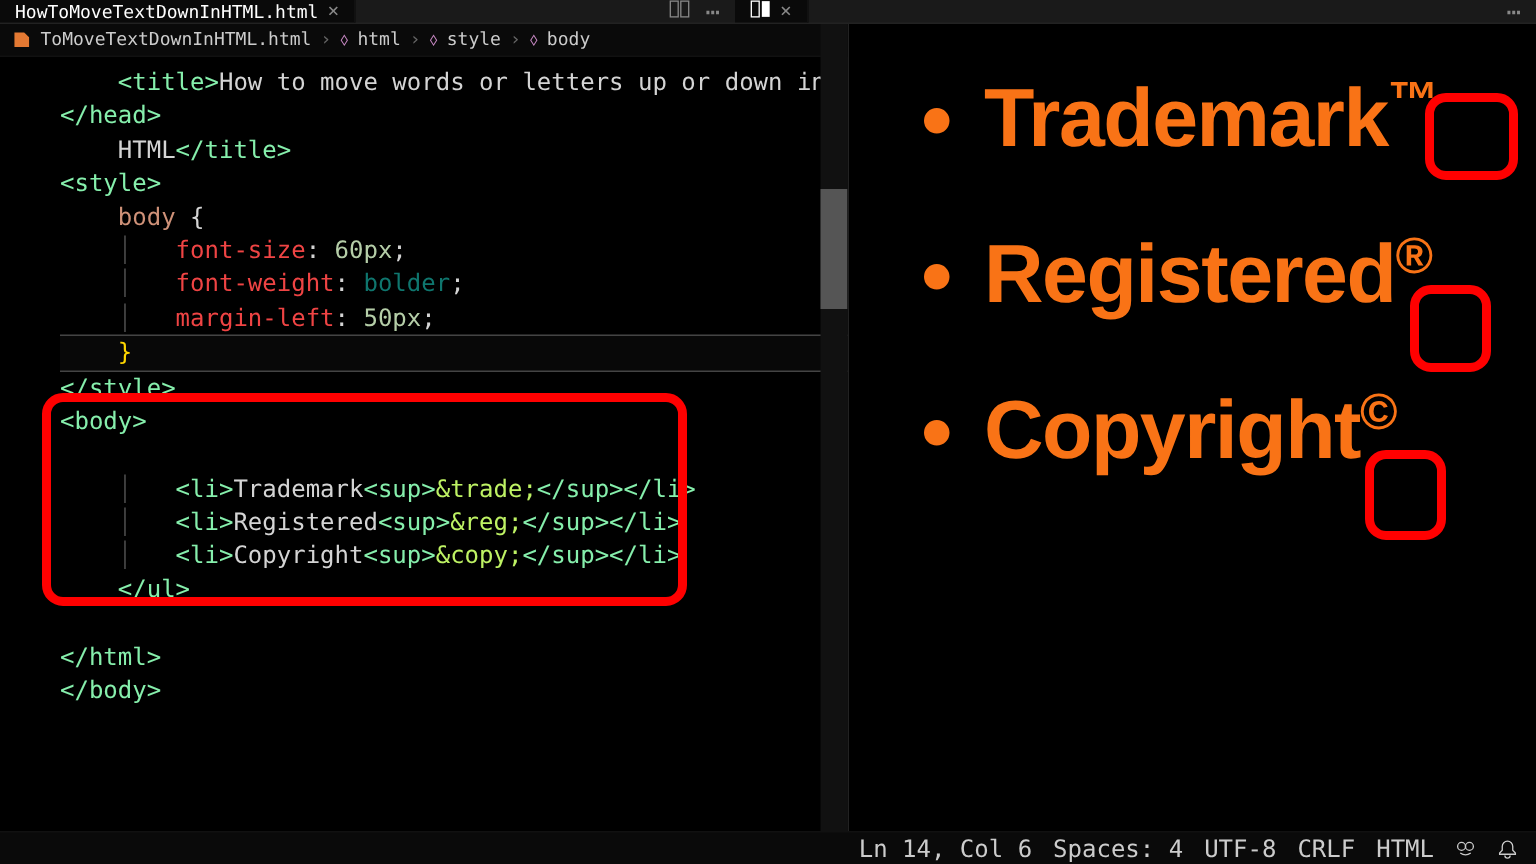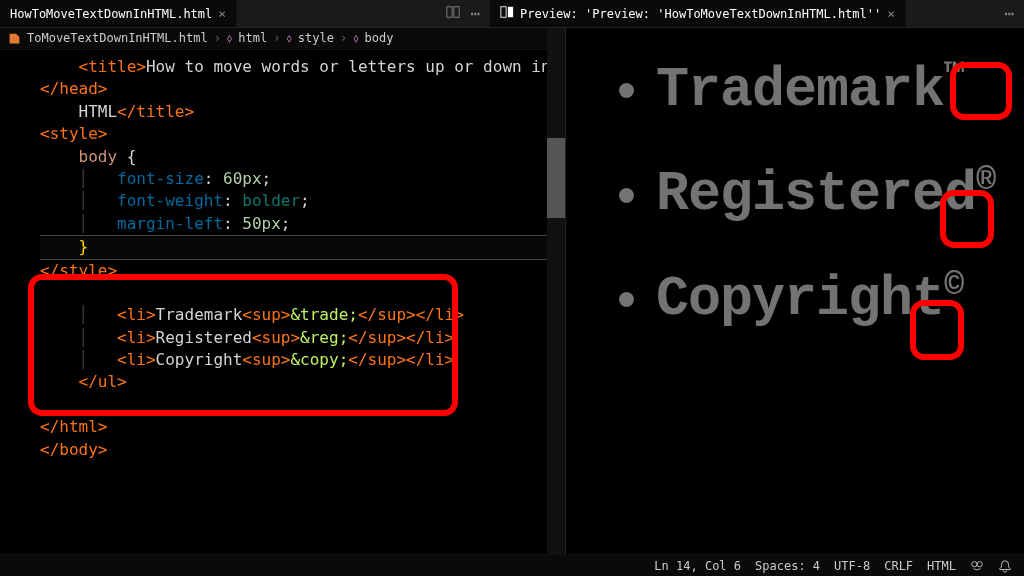--- a/index.html
+++ b/index.html
@@ -1,52 +1,52 @@
 <!DOCTYPE html>
 <html><head>
 <meta charset="utf-8">
 <style>
   * { margin: 0; padding: 0; box-sizing: border-box; }
   html, body { width: 1024px; height: 576px; overflow: hidden; background: #000; font-family: "Segoe UI", "Consolas", monospace; color: #ccc; }
   .app { display: flex; flex-direction: column; width: 100%; height: 100%; }
-  .tabs { display: flex; height: 28px; background: #1a1a1a; border-bottom: 1px solid #222; }
+  .tabs { display: flex; height: 16px; background: #1a1a1a; border-bottom: 1px solid #222; }
   .tab-group { display: flex; align-items: center; flex: 1; }
   .tab { display: flex; align-items: center; gap: 6px; padding: 0 10px; height: 100%; font-size: 12px; color: #aaa; border-right: 1px solid #111; }
   .tab.active { color: #fff; background: #0a0a0a; }
   .tab .close { color: #888; font-size: 13px; cursor: pointer; }
   .tab-icons { display: flex; align-items: center; gap: 10px; padding: 0 10px; color: #888; }
   .breadcrumb { display: flex; align-items: center; gap: 6px; height: 22px; padding: 0 8px; font-size: 12px; color: #ccc; background: #0a0a0a; border-bottom: 1px solid #111; }
   .breadcrumb .chevron { color: #666; }
   .main { display: flex; flex: 1; min-height: 0; }
   .editor { width: 566px; background: #000; position: relative; font-family: Consolas, monospace; font-size: 16px; line-height: 1.4; overflow: hidden; border-right: 1px solid #222; }
   .editor-inner { padding: 6px 0 6px 40px; position: relative; }
   .line { white-space: pre; }
-  .tag { color: #f97316; }
+  .tag { color: #86efac; }
   .text { color: #d4d4d4; }
   .sel { color: #ce9178; }
-  .prop { color: #0369a1; }
+  .prop { color: #ef4444; }
   .val { color: #0f766e; }
   .num { color: #b5cea8; }
   .punct { color: #d4d4d4; }
   .brace { color: #ffd700; }
   .kw { color: #bef264; }
   .cursor-line { background: rgba(255,255,255,0.03); }
   .red-box { position: absolute; border: 6px solid #ff0000; border-radius: 14px; pointer-events: none; }
   .box-code { left: 28px; top: 246px; width: 430px; height: 142px; }
   .minimap { position: absolute; right: 0; top: 0; width: 18px; height: 100%; background: #111; }
   .minimap .thumb { position: absolute; right: 0; top: 110px; width: 18px; height: 80px; background: #555; }
   .preview-panel { flex: 1; background: #000; display: flex; flex-direction: column; position: relative; }
-  .preview-content { flex: 1; background: #000; color: #737373; padding: 30px 10px 10px 40px; font-family: Liberation Mono, monospace; position: relative; }
+  .preview-content { flex: 1; background: #000; color: #f97316; padding: 30px 10px 10px 40px; font-family: Liberation Sans, sans-serif; position: relative; }
   .preview-content ul { list-style: disc; padding-left: 50px; }
   .preview-content li { font-size: 55px; font-weight: 900; margin-bottom: 40px; letter-spacing: -1px; position: relative; }
   .preview-content li .sup { font-size: 34px; vertical-align: super; position: relative; }
   .box-tm { left: 950px; top: 62px; width: 62px; height: 58px; }
   .box-reg { left: 940px; top: 190px; width: 54px; height: 58px; }
   .box-copy { left: 910px; top: 300px; width: 54px; height: 60px; }
-  .statusbar { height: 22px; background: #0a0a0a; display: flex; justify-content: flex-end; align-items: center; padding: 0 12px; gap: 14px; font-size: 12px; color: #ccc; border-top: 1px solid #111; }
+  .statusbar { height: 22px; background: #0a0a0a; display: flex; justify-content: flex-end; align-items: center; padding: 0 12px; gap: 14px; font-size: 16px; color: #ccc; border-top: 1px solid #111; }
   .statusbar .item { display: flex; align-items: center; gap: 4px; }
   .icon-svg { width: 14px; height: 14px; fill: currentColor; }
   .bc-icon { width: 13px; height: 13px; display: inline-block; }
   .bc-orange { color: #e37933; }
   .bc-purple { color: #c586c0; }
   .guide { color: #404040; }
 </style>
 </head>
 <body>
 
@@ -70,21 +70,20 @@
       </div>
     </div>
     <div class="tab-group" style="flex:1;">
       <div class="tab active" style="max-width:480px;">
         <span>
           <svg class="icon-svg" viewBox="0 0 16 16">
               <rect x="1" y="2" width="6" height="12" fill="none" stroke="currentColor"></rect>
               <rect x="9" y="2" width="6" height="12" fill="currentColor"></rect>
             </svg>
         </span>
-        <span style="white-space:nowrap;overflow:hidden;text-overflow:ellipsis;">Preview: 'Preview: 'HowToMoveTextDownInHTML.html''</span>
         <span class="close">×</span>
       </div>
       <div style="flex:1"></div>
       <div class="tab-icons">
         <span>⋯</span>
       </div>
     </div>
   </div>
 
   <div class="main">
@@ -112,20 +111,21 @@
         <div class="line"><span class="guide">    </span><span class="tag">&lt;title&gt;</span><span class="text">How to move words or letters up or down in</span></div>
         <div class="line"><span class="tag">&lt;/head&gt;</span></div>
         <div class="line"><span class="guide">    </span><span class="text">HTML</span><span class="tag">&lt;/title&gt;</span></div>
         <div class="line"><span class="tag">&lt;style&gt;</span></div>
         <div class="line"><span class="guide">    </span><span class="sel">body</span><span class="punct"> {</span></div>
         <div class="line"><span class="guide">    │   </span><span class="prop">font-size</span><span class="punct">: </span><span class="num">60px</span><span class="punct">;</span></div>
         <div class="line"><span class="guide">    │   </span><span class="prop">font-weight</span><span class="punct">: </span><span class="val">bolder</span><span class="punct">;</span></div>
         <div class="line"><span class="guide">    │   </span><span class="prop">margin-left</span><span class="punct">: </span><span class="num">50px</span><span class="punct">;</span></div>
         <div class="line cursor-line" style="border-top:1px solid #444;border-bottom:1px solid #444;"><span class="guide">    </span><span class="brace">}</span></div>
         <div class="line"><span class="tag">&lt;/style&gt;</span></div>
+        <div class="line"><span class="tag">&lt;body&gt;</span></div>
         <div class="line">&nbsp;</div>
         <div class="line"><span class="guide">    │   </span><span class="tag">&lt;li&gt;</span><span class="text">Trademark</span><span class="tag">&lt;sup&gt;</span><span class="kw">&amp;trade;</span><span class="tag">&lt;/sup&gt;&lt;/li&gt;</span></div>
         <div class="line"><span class="guide">    │   </span><span class="tag">&lt;li&gt;</span><span class="text">Registered</span><span class="tag">&lt;sup&gt;</span><span class="kw">&amp;reg;</span><span class="tag">&lt;/sup&gt;&lt;/li&gt;</span></div>
         <div class="line"><span class="guide">    │   </span><span class="tag">&lt;li&gt;</span><span class="text">Copyright</span><span class="tag">&lt;sup&gt;</span><span class="kw">&amp;copy;</span><span class="tag">&lt;/sup&gt;&lt;/li&gt;</span></div>
         <div class="line"><span class="guide">    </span><span class="tag">&lt;/ul&gt;</span></div>
         <div class="line">&nbsp;</div>
         <div class="line"><span class="tag">&lt;/html&gt;</span></div>
         <div class="line"><span class="tag">&lt;/body&gt;</span></div>
       </div>
 

